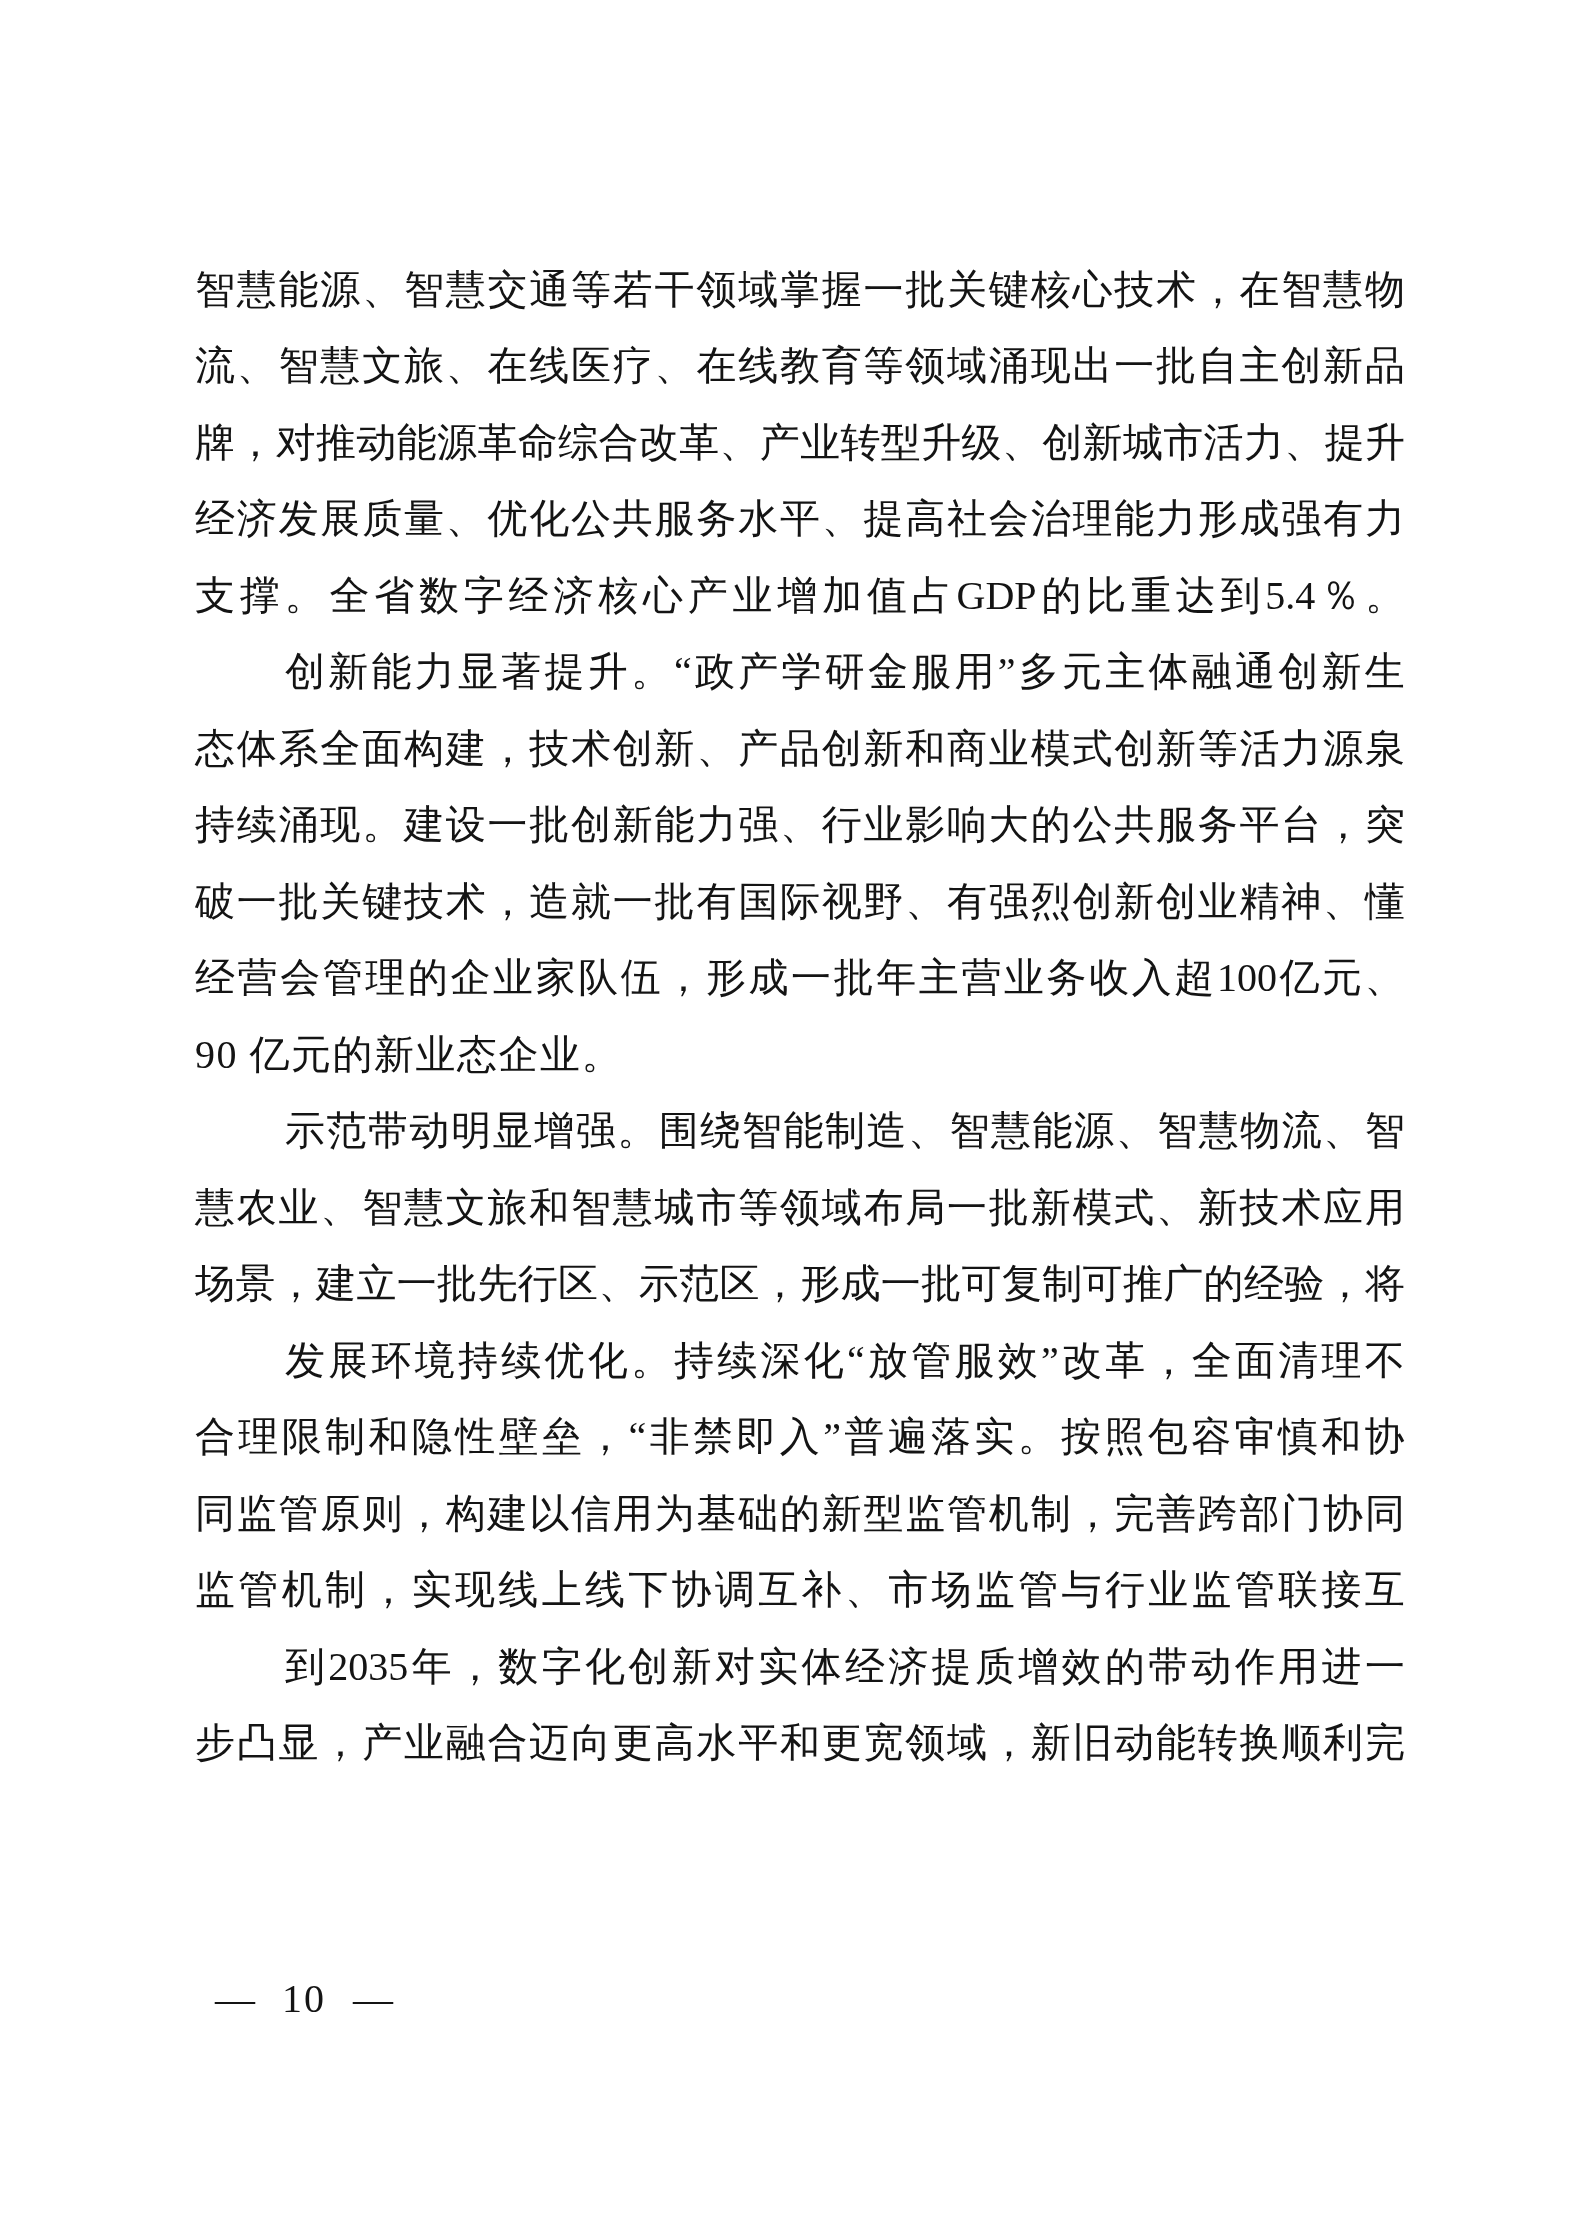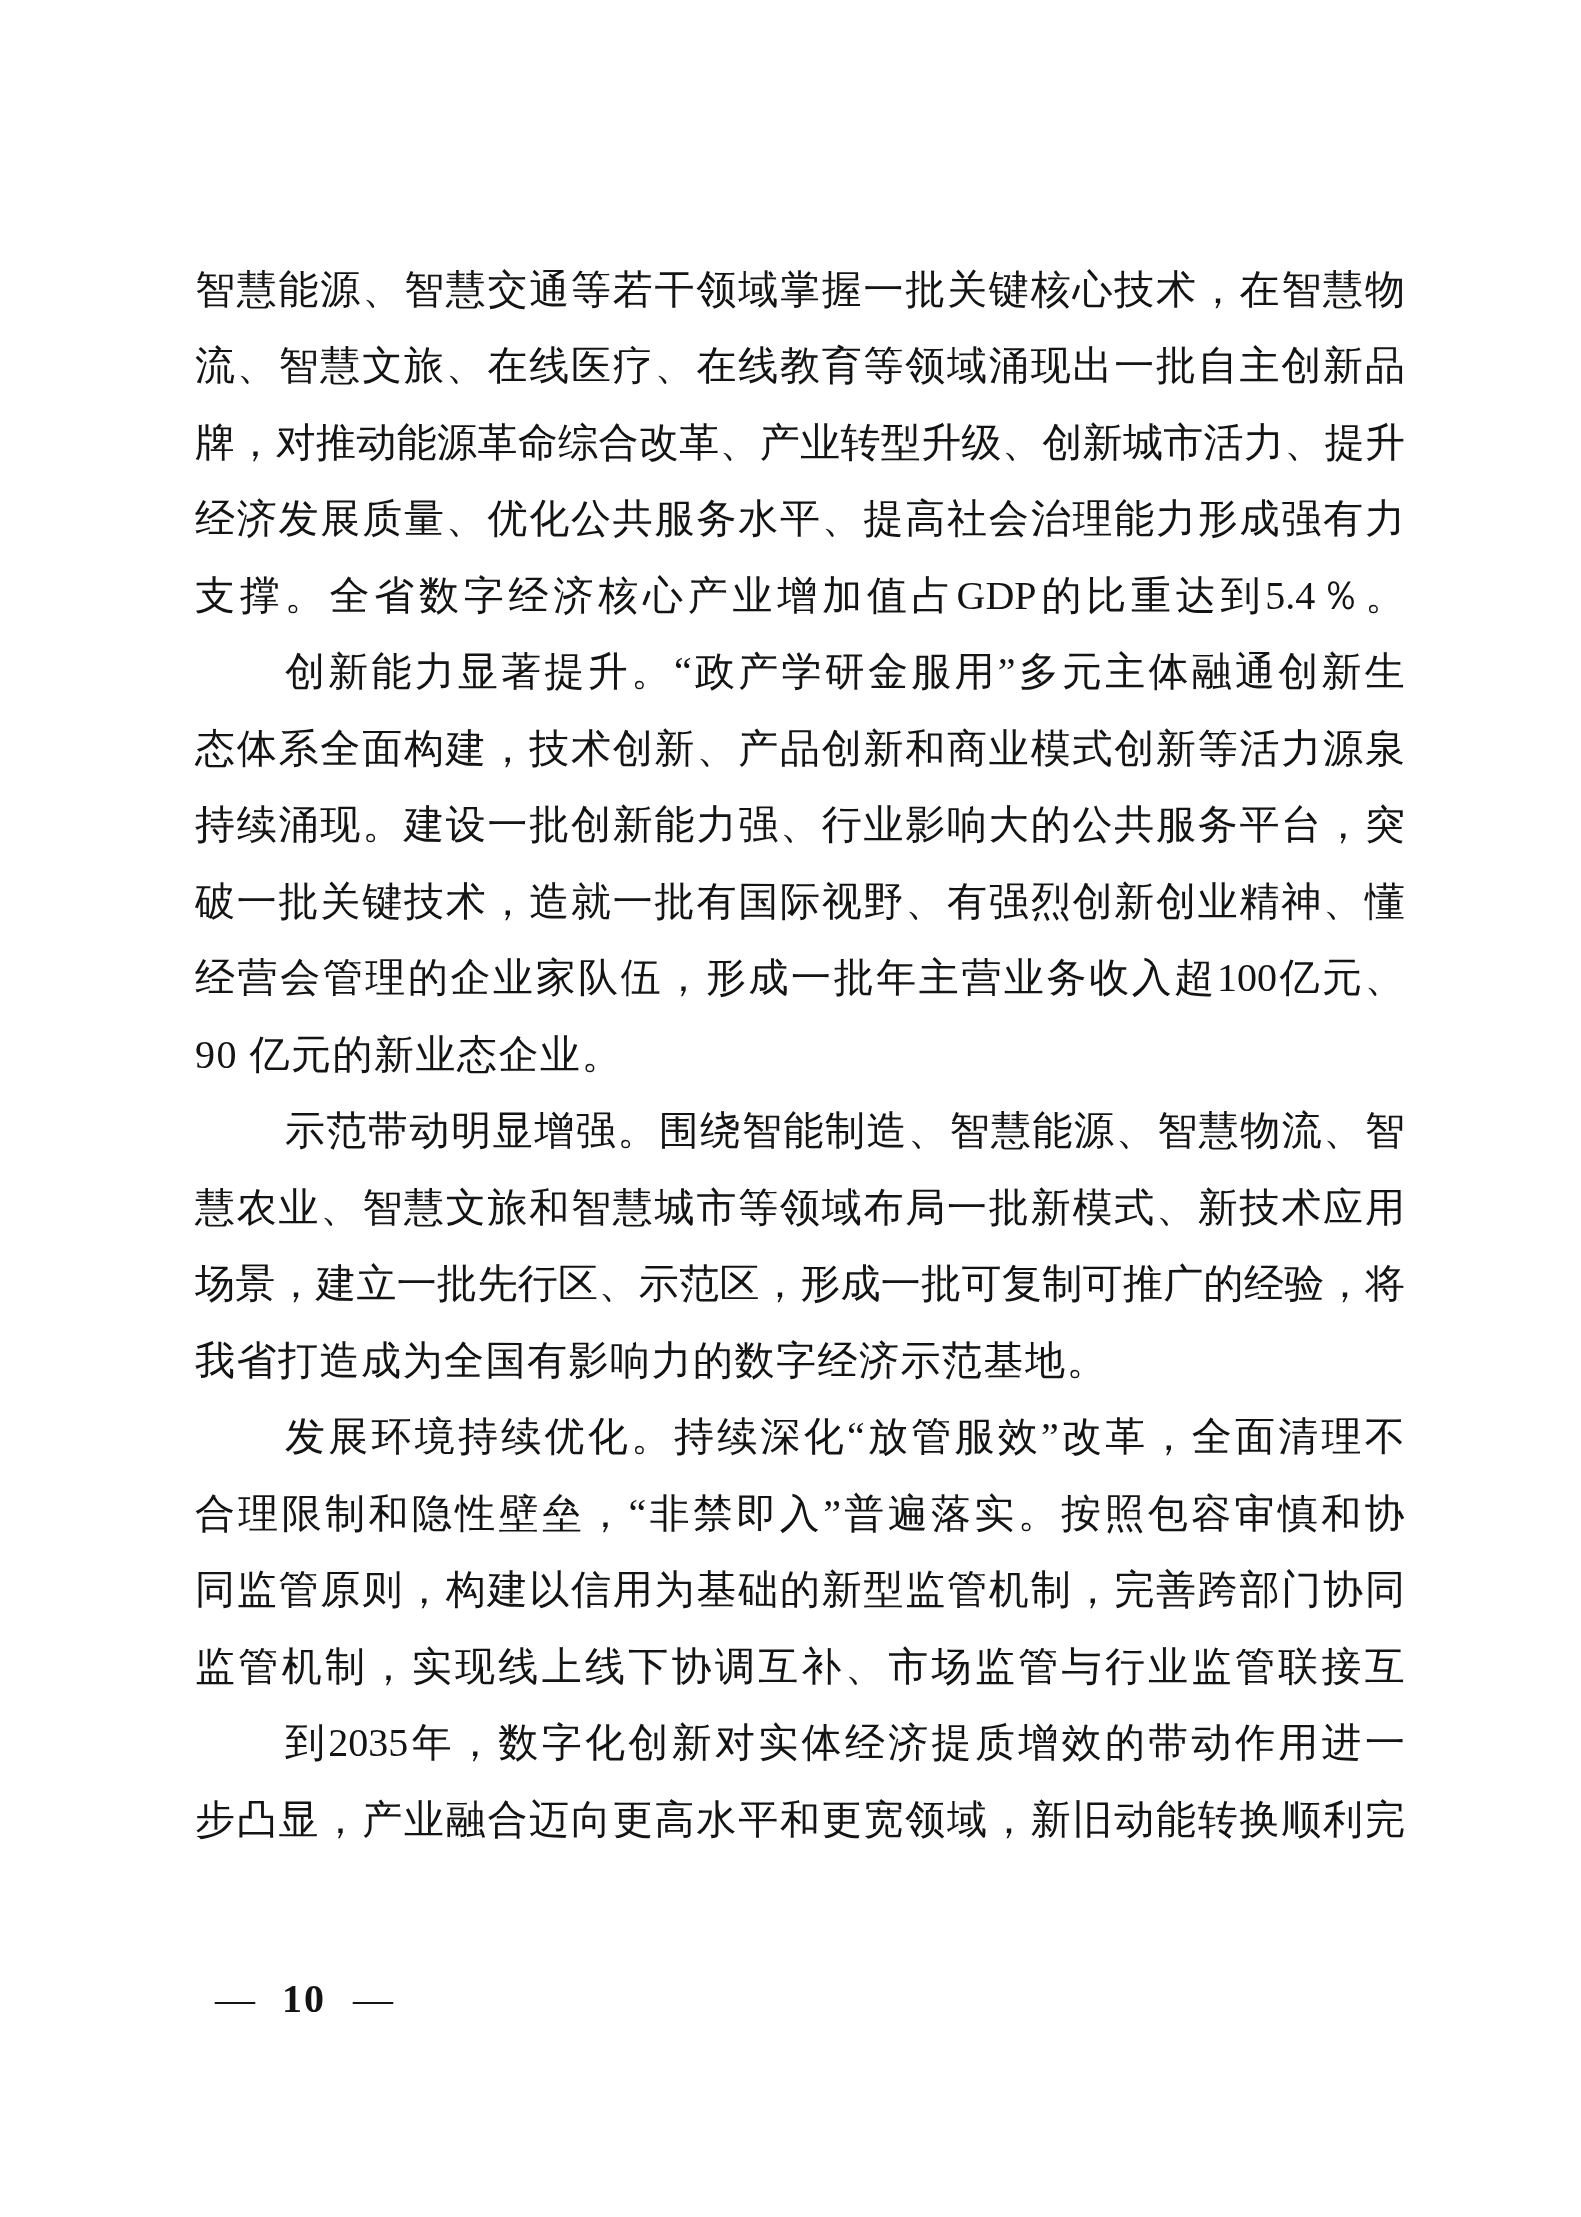--- a/index.html
+++ b/index.html
@@ -38,21 +38,21 @@
   .footer {
     position: absolute;
     left: 215px;
     top: 1968px;
     height: 60px;
     display: flex;
     align-items: center;
     font-size: 40px;
     color: #141414;
   }
-  .footer .num { margin: 0 27px; letter-spacing: 2px; font-weight: bold; }
+  .footer .num { margin: 0 27px; letter-spacing: 2px; }
 </style>
 </head>
 <body>
 
 <div class="page">
 
   <div class="text-block">
       <div class="line fill"><span>智</span><span>慧</span><span>能</span><span>源</span><span>、</span><span>智</span><span>慧</span><span>交</span><span>通</span><span>等</span><span>若</span><span>干</span><span>领</span><span>域</span><span>掌</span><span>握</span><span>一</span><span>批</span><span>关</span><span>键</span><span>核</span><span>心</span><span>技</span><span>术</span><span>，</span><span>在</span><span>智</span><span>慧</span><span>物</span></div>
       <div class="line fill"><span>流</span><span>、</span><span>智</span><span>慧</span><span>文</span><span>旅</span><span>、</span><span>在</span><span>线</span><span>医</span><span>疗</span><span>、</span><span>在</span><span>线</span><span>教</span><span>育</span><span>等</span><span>领</span><span>域</span><span>涌</span><span>现</span><span>出</span><span>一</span><span>批</span><span>自</span><span>主</span><span>创</span><span>新</span><span>品</span></div>
       <div class="line fill"><span>牌</span><span>，</span><span>对</span><span>推</span><span>动</span><span>能</span><span>源</span><span>革</span><span>命</span><span>综</span><span>合</span><span>改</span><span>革</span><span>、</span><span>产</span><span>业</span><span>转</span><span>型</span><span>升</span><span>级</span><span>、</span><span>创</span><span>新</span><span>城</span><span>市</span><span>活</span><span>力</span><span>、</span><span>提</span><span>升</span></div>
@@ -60,21 +60,20 @@
       <div class="line fill"><span>支</span><span>撑</span><span>。</span><span>全</span><span>省</span><span>数</span><span>字</span><span>经</span><span>济</span><span>核</span><span>心</span><span>产</span><span>业</span><span>增</span><span>加</span><span>值</span><span>占</span><span>GDP</span><span>的</span><span>比</span><span>重</span><span>达</span><span>到</span><span>5.4</span><span>％</span><span>。</span></div>
       <div class="line indent fill"><span>创</span><span>新</span><span>能</span><span>力</span><span>显</span><span>著</span><span>提</span><span>升</span><span>。</span><span>“</span><span>政</span><span>产</span><span>学</span><span>研</span><span>金</span><span>服</span><span>用</span><span>”</span><span>多</span><span>元</span><span>主</span><span>体</span><span>融</span><span>通</span><span>创</span><span>新</span><span>生</span></div>
       <div class="line fill"><span>态</span><span>体</span><span>系</span><span>全</span><span>面</span><span>构</span><span>建</span><span>，</span><span>技</span><span>术</span><span>创</span><span>新</span><span>、</span><span>产</span><span>品</span><span>创</span><span>新</span><span>和</span><span>商</span><span>业</span><span>模</span><span>式</span><span>创</span><span>新</span><span>等</span><span>活</span><span>力</span><span>源</span><span>泉</span></div>
       <div class="line fill"><span>持</span><span>续</span><span>涌</span><span>现</span><span>。</span><span>建</span><span>设</span><span>一</span><span>批</span><span>创</span><span>新</span><span>能</span><span>力</span><span>强</span><span>、</span><span>行</span><span>业</span><span>影</span><span>响</span><span>大</span><span>的</span><span>公</span><span>共</span><span>服</span><span>务</span><span>平</span><span>台</span><span>，</span><span>突</span></div>
       <div class="line fill"><span>破</span><span>一</span><span>批</span><span>关</span><span>键</span><span>技</span><span>术</span><span>，</span><span>造</span><span>就</span><span>一</span><span>批</span><span>有</span><span>国</span><span>际</span><span>视</span><span>野</span><span>、</span><span>有</span><span>强</span><span>烈</span><span>创</span><span>新</span><span>创</span><span>业</span><span>精</span><span>神</span><span>、</span><span>懂</span></div>
       <div class="line fill"><span>经</span><span>营</span><span>会</span><span>管</span><span>理</span><span>的</span><span>企</span><span>业</span><span>家</span><span>队</span><span>伍</span><span>，</span><span>形</span><span>成</span><span>一</span><span>批</span><span>年</span><span>主</span><span>营</span><span>业</span><span>务</span><span>收</span><span>入</span><span>超</span><span>100</span><span>亿</span><span>元</span><span>、</span></div>
       <div class="line plain">90 亿元的新业态企业。</div>
       <div class="line indent fill"><span>示</span><span>范</span><span>带</span><span>动</span><span>明</span><span>显</span><span>增</span><span>强</span><span>。</span><span>围</span><span>绕</span><span>智</span><span>能</span><span>制</span><span>造</span><span>、</span><span>智</span><span>慧</span><span>能</span><span>源</span><span>、</span><span>智</span><span>慧</span><span>物</span><span>流</span><span>、</span><span>智</span></div>
       <div class="line fill"><span>慧</span><span>农</span><span>业</span><span>、</span><span>智</span><span>慧</span><span>文</span><span>旅</span><span>和</span><span>智</span><span>慧</span><span>城</span><span>市</span><span>等</span><span>领</span><span>域</span><span>布</span><span>局</span><span>一</span><span>批</span><span>新</span><span>模</span><span>式</span><span>、</span><span>新</span><span>技</span><span>术</span><span>应</span><span>用</span></div>
       <div class="line fill"><span>场</span><span>景</span><span>，</span><span>建</span><span>立</span><span>一</span><span>批</span><span>先</span><span>行</span><span>区</span><span>、</span><span>示</span><span>范</span><span>区</span><span>，</span><span>形</span><span>成</span><span>一</span><span>批</span><span>可</span><span>复</span><span>制</span><span>可</span><span>推</span><span>广</span><span>的</span><span>经</span><span>验</span><span>，</span><span>将</span></div>
-      <div class="line plain">我省打造成为全国有影响力的数字经济示范基地。</div>
       <div class="line indent fill"><span>发</span><span>展</span><span>环</span><span>境</span><span>持</span><span>续</span><span>优</span><span>化</span><span>。</span><span>持</span><span>续</span><span>深</span><span>化</span><span>“</span><span>放</span><span>管</span><span>服</span><span>效</span><span>”</span><span>改</span><span>革</span><span>，</span><span>全</span><span>面</span><span>清</span><span>理</span><span>不</span></div>
       <div class="line fill"><span>合</span><span>理</span><span>限</span><span>制</span><span>和</span><span>隐</span><span>性</span><span>壁</span><span>垒</span><span>，</span><span>“</span><span>非</span><span>禁</span><span>即</span><span>入</span><span>”</span><span>普</span><span>遍</span><span>落</span><span>实</span><span>。</span><span>按</span><span>照</span><span>包</span><span>容</span><span>审</span><span>慎</span><span>和</span><span>协</span></div>
       <div class="line fill"><span>同</span><span>监</span><span>管</span><span>原</span><span>则</span><span>，</span><span>构</span><span>建</span><span>以</span><span>信</span><span>用</span><span>为</span><span>基</span><span>础</span><span>的</span><span>新</span><span>型</span><span>监</span><span>管</span><span>机</span><span>制</span><span>，</span><span>完</span><span>善</span><span>跨</span><span>部</span><span>门</span><span>协</span><span>同</span></div>
       <div class="line fill"><span>监</span><span>管</span><span>机</span><span>制</span><span>，</span><span>实</span><span>现</span><span>线</span><span>上</span><span>线</span><span>下</span><span>协</span><span>调</span><span>互</span><span>补</span><span>、</span><span>市</span><span>场</span><span>监</span><span>管</span><span>与</span><span>行</span><span>业</span><span>监</span><span>管</span><span>联</span><span>接</span><span>互</span></div>
       <div class="line indent fill"><span>到</span><span>2035</span><span>年</span><span>，</span><span>数</span><span>字</span><span>化</span><span>创</span><span>新</span><span>对</span><span>实</span><span>体</span><span>经</span><span>济</span><span>提</span><span>质</span><span>增</span><span>效</span><span>的</span><span>带</span><span>动</span><span>作</span><span>用</span><span>进</span><span>一</span></div>
       <div class="line fill"><span>步</span><span>凸</span><span>显</span><span>，</span><span>产</span><span>业</span><span>融</span><span>合</span><span>迈</span><span>向</span><span>更</span><span>高</span><span>水</span><span>平</span><span>和</span><span>更</span><span>宽</span><span>领</span><span>域</span><span>，</span><span>新</span><span>旧</span><span>动</span><span>能</span><span>转</span><span>换</span><span>顺</span><span>利</span><span>完</span></div>
     </div>
 
   <div class="footer">
     <span>—</span>

